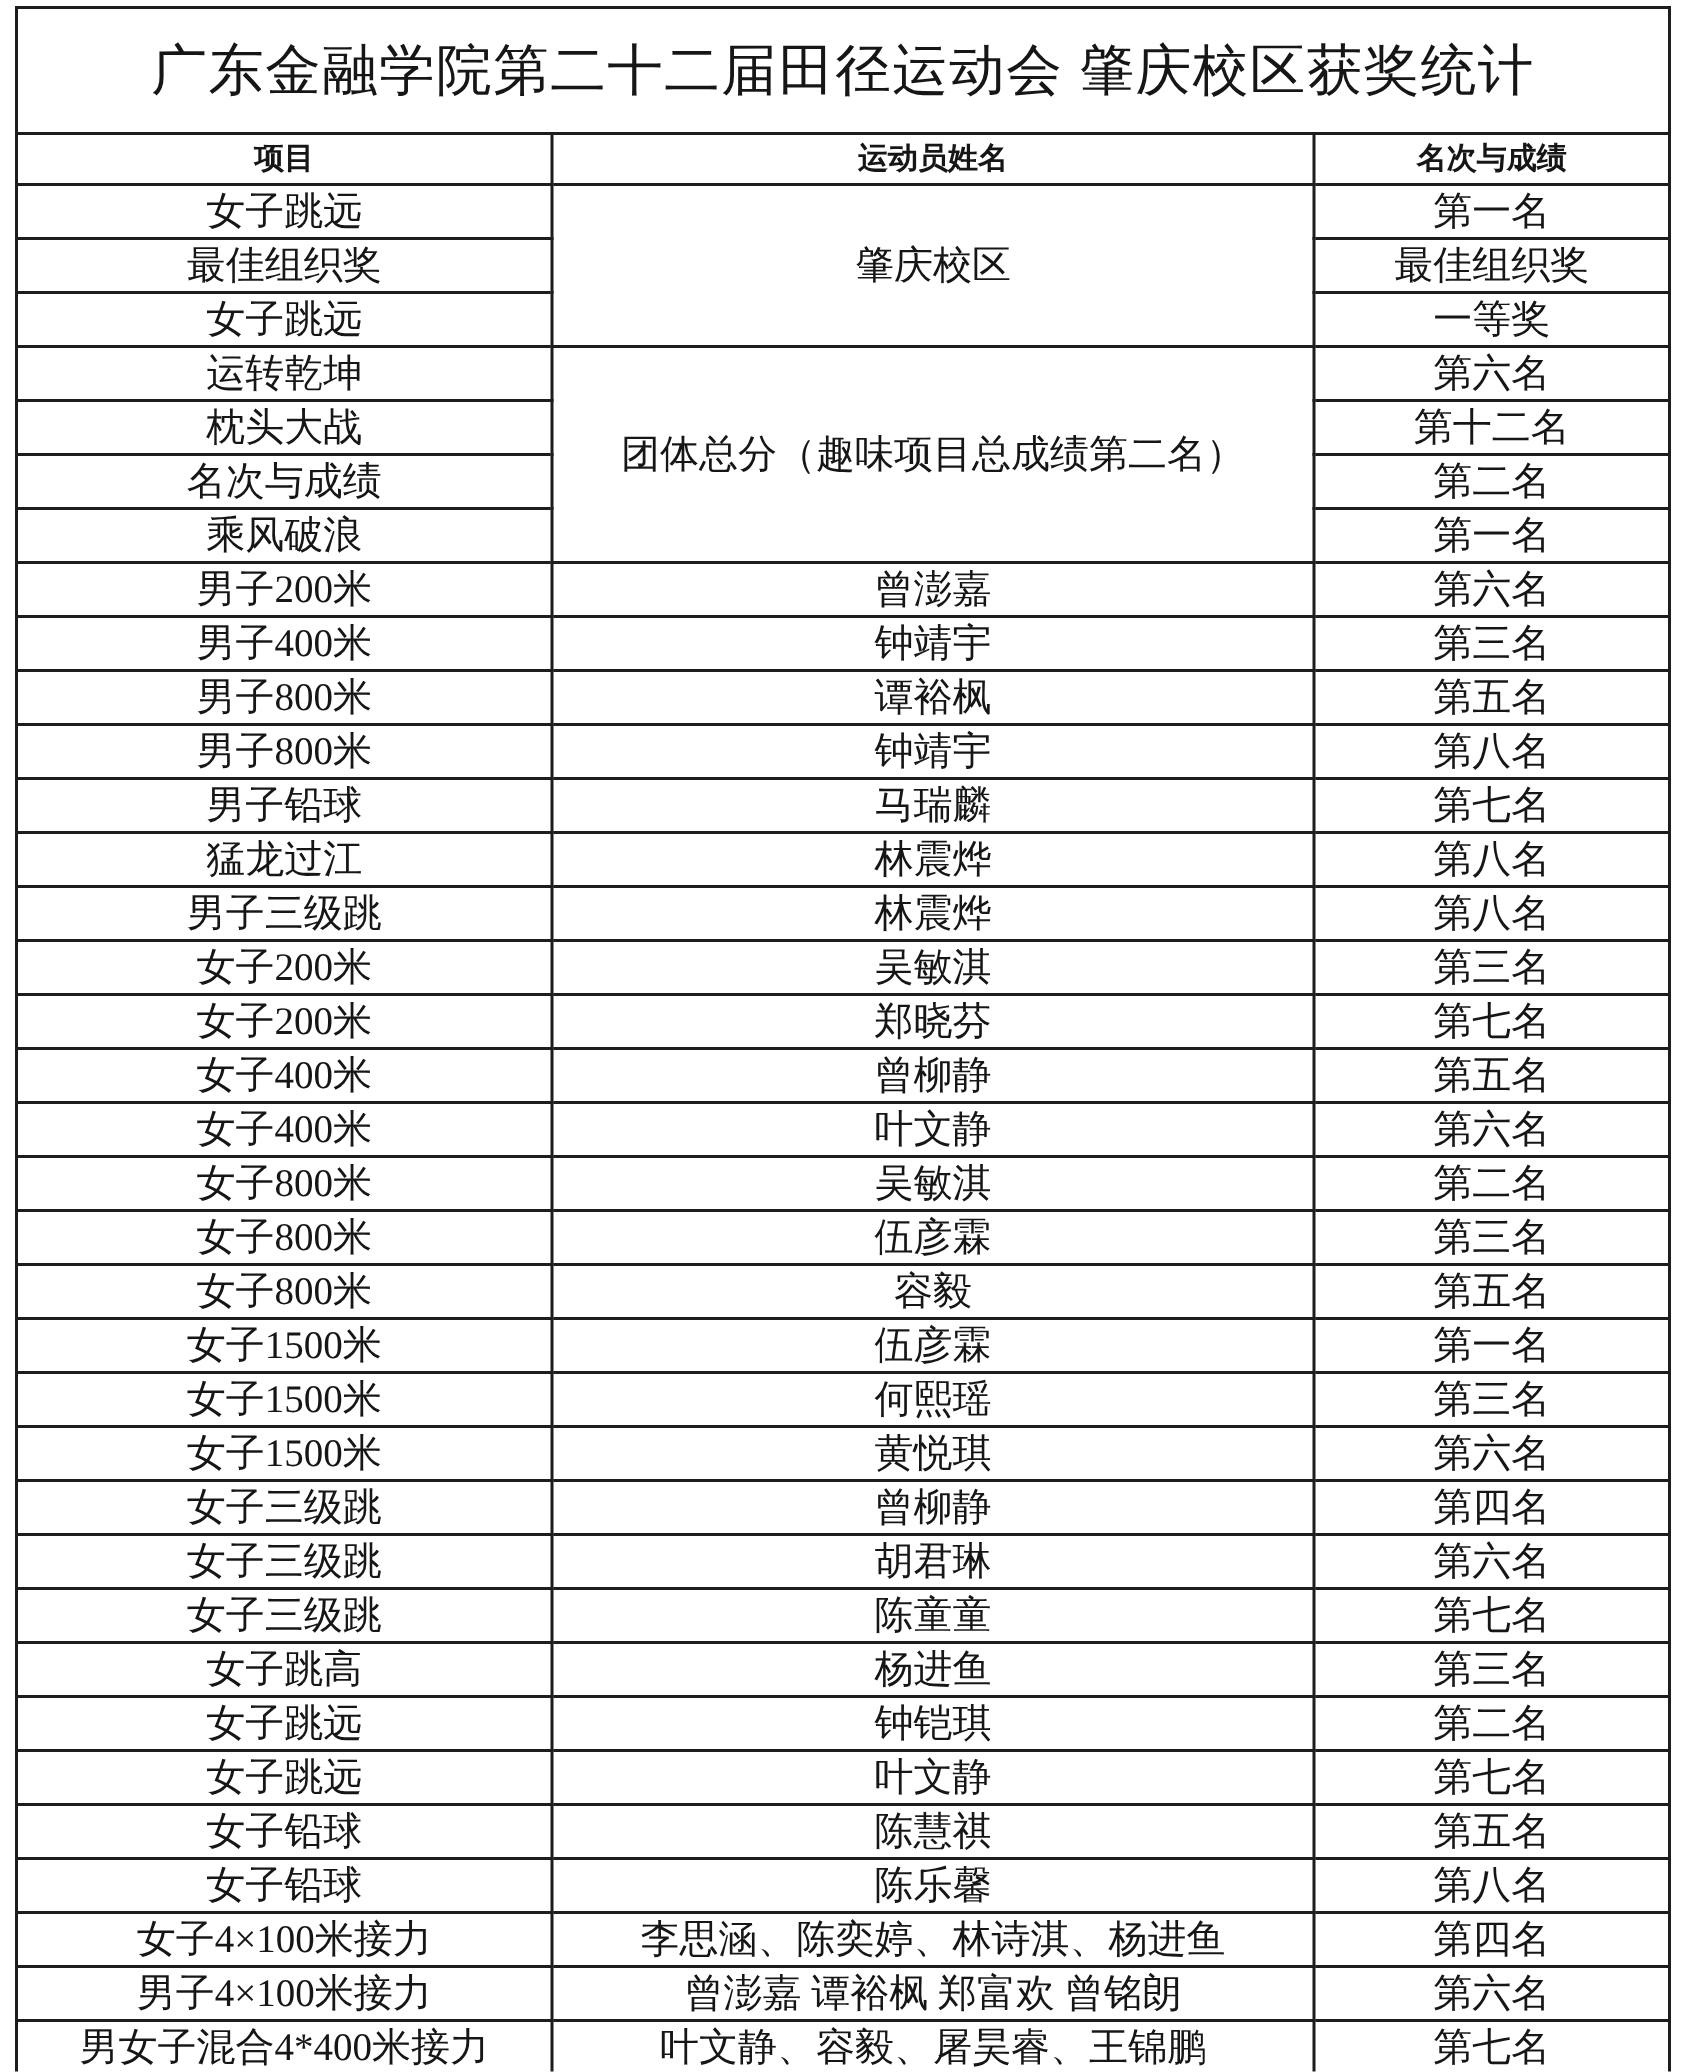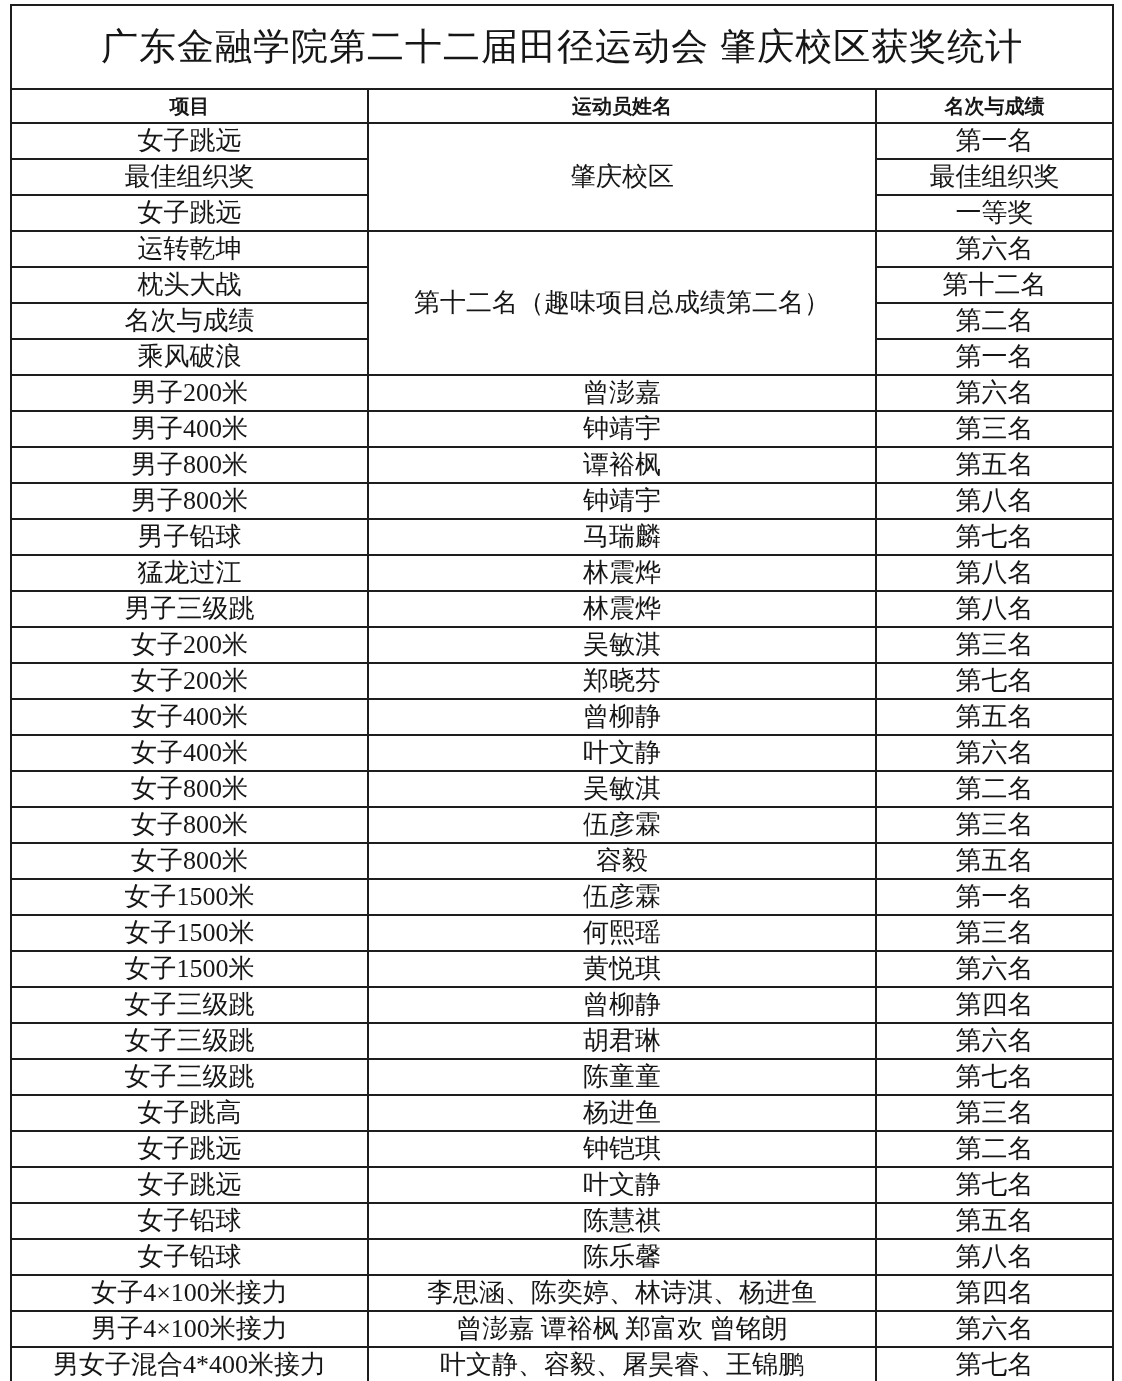--- a/index.html
+++ b/index.html
@@ -81,21 +81,21 @@
         <tr class="data-row">
           <td class="event-cell">最佳组织奖</td>
           <td class="rank-cell">最佳组织奖</td>
         </tr>
         <tr class="data-row">
           <td class="event-cell">女子跳远</td>
           <td class="rank-cell">一等奖</td>
         </tr>
         <tr class="data-row">
           <td class="event-cell">运转乾坤</td>
-          <td class="athlete-cell" rowspan="4">第十二名（趣味项目总成绩第二名）</td>
+          <td class="athlete-cell" rowspan="4">团体总分（趣味项目总成绩第二名）</td>
           <td class="rank-cell">第六名</td>
         </tr>
         <tr class="data-row">
           <td class="event-cell">枕头大战</td>
           <td class="rank-cell">第十二名</td>
         </tr>
         <tr class="data-row">
           <td class="event-cell">名次与成绩</td>
           <td class="rank-cell">第二名</td>
         </tr>

